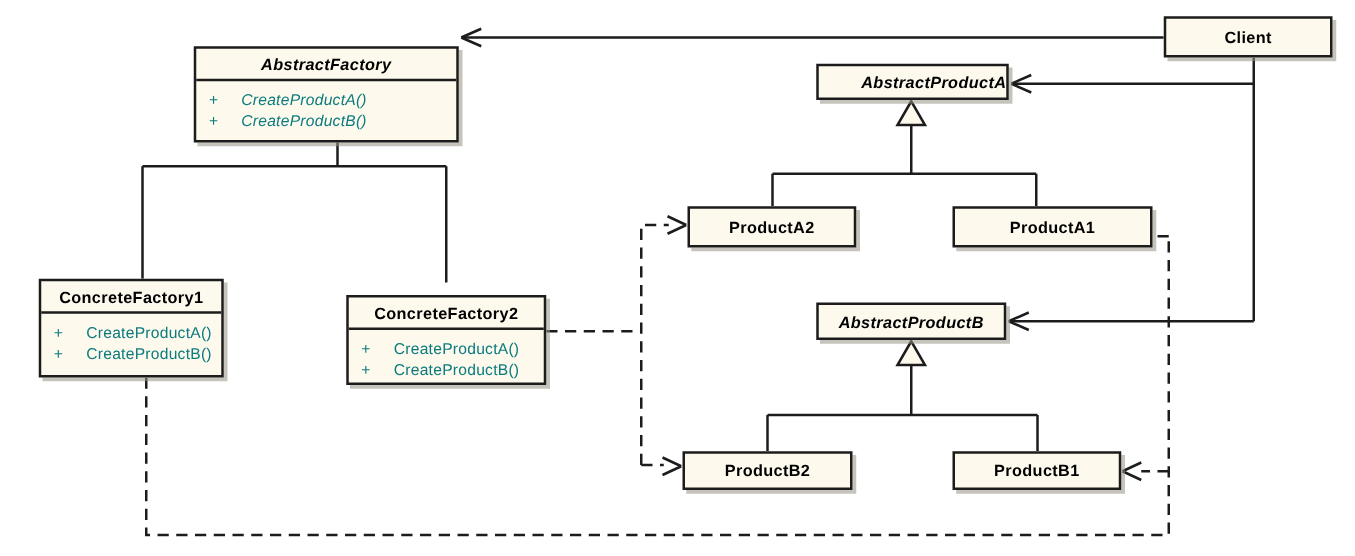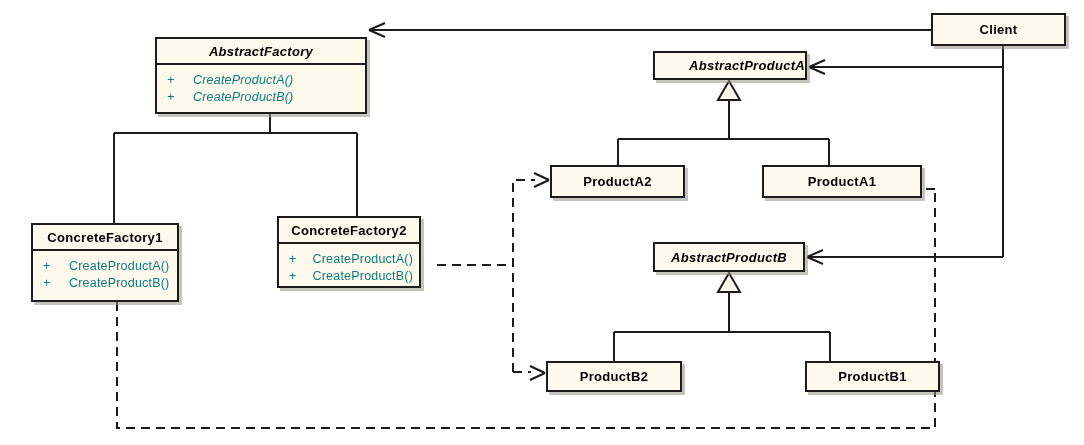--- a/index.html
+++ b/index.html
@@ -131,39 +131,39 @@
   </div>
 
   <div class="uml-class abstract simple" style="left:653px;top:242px;width:152px;height:30px;">
     <div class="uml-title">AbstractProductB</div>
   </div>
 
   <div class="uml-class simple" style="left:546px;top:361px;width:136px;height:31px;justify-content:center;">
     <div class="uml-title">ProductB2</div>
   </div>
 
-  <div class="uml-class simple" style="left:762px;top:361px;width:135px;height:31px;margin-left:43px;">
+  <div class="uml-class simple" style="left:762px;top:361px;width:135px;height:31px;">
     <div class="uml-title">ProductB1</div>
   </div>
 
   <div class="uml-class withmethods" style="left:31px;top:223px;width:148px;height:79px;">
     <div class="uml-title">ConcreteFactory1</div>
     <div class="uml-methods">
       <div class="uml-method">
         <span class="vis">+</span>
         <span class="sig">CreateProductA()</span>
       </div>
       <div class="uml-method">
         <span class="vis">+</span>
         <span class="sig">CreateProductB()</span>
       </div>
     </div>
   </div>
 
-  <div class="uml-class withmethods" style="left:277px;top:216px;width:144px;height:72px;">
+  <div class="uml-class withmethods" style="left:277px;top:236px;width:160px;height:72px;">
     <div class="uml-title">ConcreteFactory2</div>
     <div class="uml-methods">
       <div class="uml-method">
         <span class="vis">+</span>
         <span class="sig">CreateProductA()</span>
       </div>
       <div class="uml-method">
         <span class="vis">+</span>
         <span class="sig">CreateProductB()</span>
       </div>

